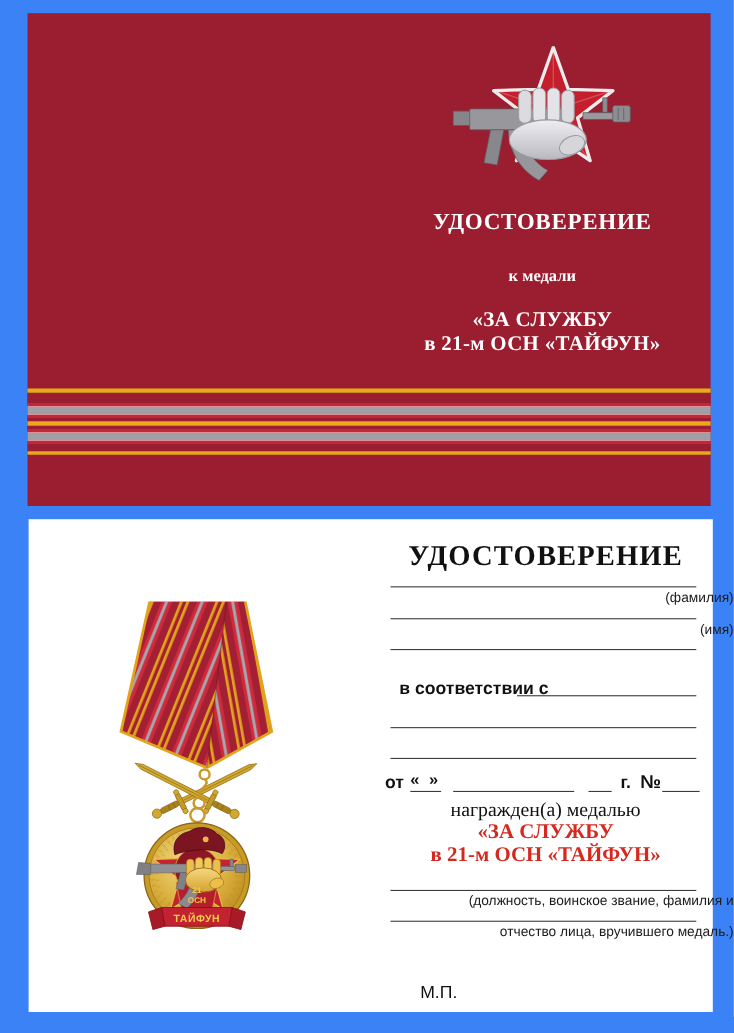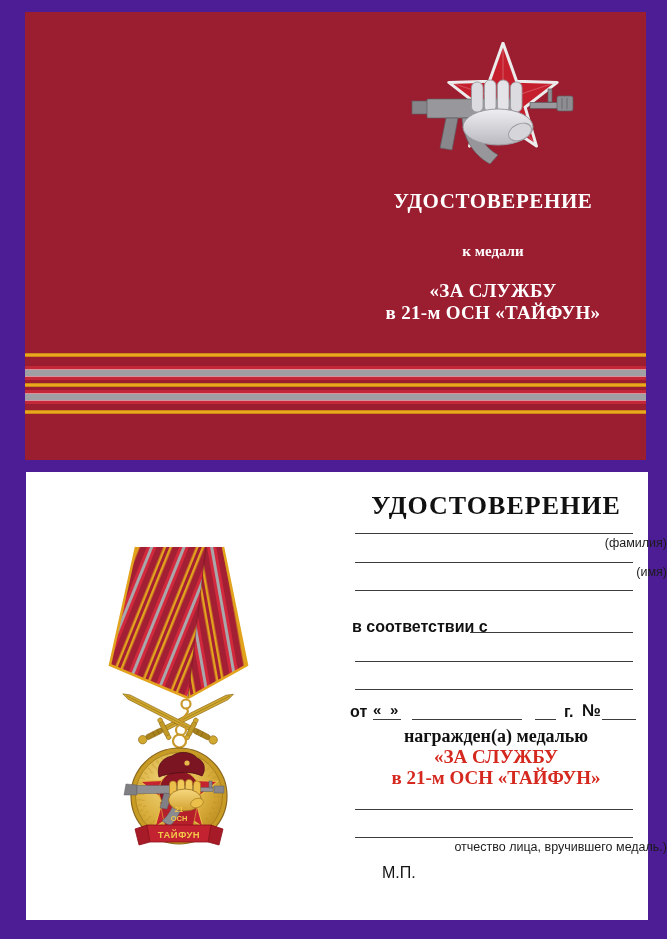--- a/index.html
+++ b/index.html
@@ -1,16 +1,16 @@
 <!DOCTYPE html>
 <html><head>
 <meta charset="utf-8">
 <style>
   html,body{margin:0;padding:0;background:#a8a8a8;}
-  .stage{position:relative;width:667px;height:939px;background:#4c1d95;overflow:hidden;
+  .stage{position:relative;width:667px;height:939px;background:#3b82f6;overflow:hidden;
          font-family:"Liberation Serif","DejaVu Serif",serif;}
   .panel{position:absolute;}
   .cover{left:25px;top:12px;width:621px;height:448px;background:#9b1d30;}
   .cert{left:26px;top:472px;width:622px;height:448px;background:#ffffff;}
   .ctext{position:absolute;left:268px;width:400px;text-align:center;color:#fff;font-weight:700;}
   .cover-title{top:177px;font-size:21px;letter-spacing:.6px;}
   .cover-sub{top:231px;font-size:15px;}
   .cover-name{top:268px;font-size:19px;line-height:22px;letter-spacing:.3px;}
   .cover-emblem{position:absolute;left:385px;top:30px;}
   .cover-stripes{position:absolute;left:0;top:341px;width:100%;height:62px;background:linear-gradient(to bottom,
@@ -24,21 +24,21 @@
     #eda71c 58px,#eda71c 60px,#c9881a 60px,#c9881a 61px,#9b1d30 61px,#9b1d30 62px);}
   .cert-title{position:absolute;left:299px;width:342px;top:19px;margin:0;text-align:center;
               font-size:26px;font-weight:700;color:#111;letter-spacing:1px;}
   .rule{position:absolute;height:0;border-top:1.5px solid #3c3c3c;}
   .rule.full{left:329px;width:278px;}
   .lab{position:absolute;left:299px;width:342px;text-align:right;color:#1c1c1c;
        font-family:"Liberation Sans","DejaVu Sans",sans-serif;font-size:12.5px;}
   .sans{font-family:"Liberation Sans","DejaVu Sans",sans-serif;}
   .b{font-weight:700;}
   .pos{position:absolute;color:#111;}
-  .serifb{position:absolute;left:299px;width:342px;text-align:center;font-weight:700;color:#111;}
+  .serifb{position:absolute;left:299px;width:342px;text-align:center;font-weight:400;color:#111;}
   .cred{position:absolute;left:299px;width:342px;text-align:center;color:#d5281e;
         font-weight:700;font-size:19px;}
   .medal-svg{position:absolute;left:80px;top:72px;}
 </style>
 </head>
 <body>
 
 <div class="stage">
 
   <section class="panel cover">
@@ -196,38 +196,39 @@
     <h1 class="cert-title">УДОСТОВЕРЕНИЕ</h1>
 
     <div class="rule full" style="top:61px"></div>
     <div class="lab" style="top:64px">(фамилия)</div>
 
     <div class="rule full" style="top:90px"></div>
     <div class="lab" style="top:93px">(имя)</div>
 
     <div class="rule full" style="top:118px"></div>
 
-    <div class="sans b pos" style="left:326px;top:146px;font-size:16px">в соответствии с</div>
+    <div class="sans b pos" style="left:337px;top:146px;font-size:16px">в соответствии с</div>
     <div class="rule" style="left:444px;top:160px;width:163px"></div>
     <div class="rule full" style="top:189px"></div>
     <div class="rule full" style="top:217px"></div>
 
     <span class="sans b pos" style="left:324px;top:231px;font-size:16px">от</span>
     <span class="sans b pos" style="left:347px;top:229px;font-size:15px">«</span>
     <span class="sans b pos" style="left:364px;top:229px;font-size:15px">»</span>
     <div class="rule" style="left:347px;top:247px;width:28px"></div>
     <div class="rule" style="left:386px;top:247px;width:110px"></div>
     <div class="rule" style="left:509px;top:247px;width:21px"></div>
     <span class="sans b pos" style="left:538px;top:231px;font-size:16px">г.</span>
     <span class="sans b pos" style="left:556px;top:229px;font-size:17px">№</span>
     <div class="rule" style="left:576px;top:247px;width:34px"></div>
 
     <div class="serifb" style="top:254px;font-size:18px">награжден(а) медалью</div>
     <div class="cred" style="top:274px">«ЗА СЛУЖБУ</div>
     <div class="cred" style="top:295px">в 21-м ОСН «ТАЙФУН»</div>
 
     <div class="rule full" style="top:337px"></div>
+    <div class="lab" style="top:340px">(должность, воинское звание, фамилия и</div>
     <div class="rule full" style="top:365px"></div>
     <div class="lab" style="top:368px">отчество лица, вручившего медаль.)</div>
 
-    <div class="sans pos" style="left:356px;top:392px;font-size:16px">М.П.</div>
+    <div class="sans pos" style="left:356px;top:422px;font-size:16px">М.П.</div>
   </section>
 </div>
 
 </body></html>

